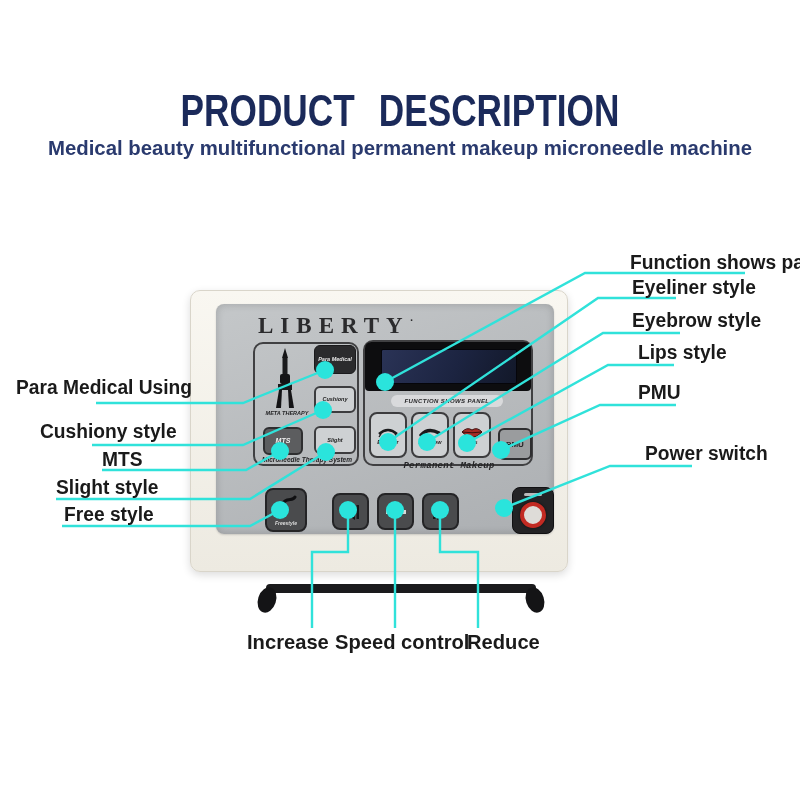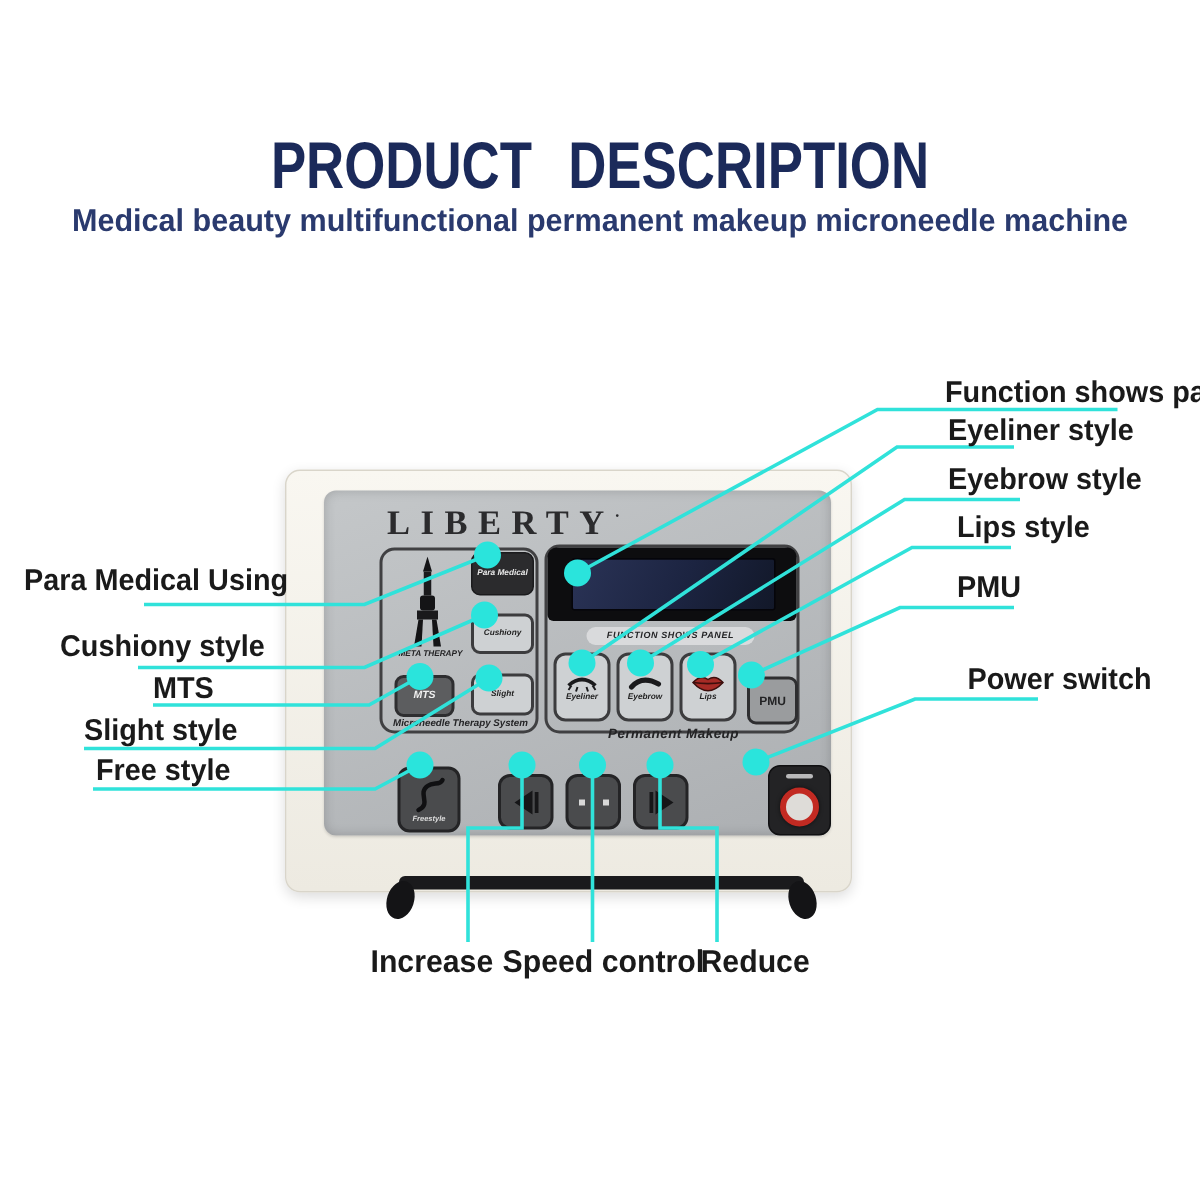--- a/index.html
+++ b/index.html
@@ -15,21 +15,21 @@
     font-size:44px; font-weight:800; letter-spacing:0px; word-spacing:18px;
     transform:scaleX(0.80); transform-origin:center;
     font-family:"Liberation Sans", sans-serif;
   }
   .subtitle {
     position:absolute; left:0; top:136px; width:800px; text-align:center;
     font-size:21px; font-weight:700; transform:scaleX(0.97); transform-origin:center;
   }
   
   .device {
-    position:absolute; left:190px; top:313px; width:378px; height:282px;
+    position:absolute; left:190px; top:290px; width:378px; height:282px;
     background:linear-gradient(#f9f7f1, #edeae1);
     border:1px solid #d9d5ca; border-radius:10px;
     box-shadow:0 3px 9px rgba(0,0,0,0.14);
     padding-left:24px;
   }
   .panel {
     position:absolute; left:25px; top:13px; width:338px; height:230px;
     background:linear-gradient(160deg,#c4c7c9,#acafb2);
     border-radius:8px; box-shadow:inset 0 0 8px rgba(0,0,0,0.18), 0 1px 2px rgba(0,0,0,0.15);
   }
@@ -154,21 +154,21 @@
         <div class="btn btn-light" style="left:88px; top:70px; width:38px; height:46px; border-radius:8px;">
           <svg width="24" height="14" viewBox="0 0 24 14">
             <path d="M2,7 Q7,1.5 12,5 Q17,1.5 22,7 Q17,12.5 12,12.5 Q7,12.5 2,7 Z" fill="#a62b26" stroke="#3c0f0d" stroke-width="1"></path>
             <path d="M2,7 Q12,8.5 22,7" stroke="#3c0f0d" stroke-width="1" fill="none"></path>
           </svg>
           <span class="btn-lbl">Lips</span>
         </div>
         <div class="btn" style="left:133px; top:86px; width:34px; height:32px; background:#9a9c9e; border:2px solid #2e2e30;">
           <span style="font-size:8px; font-weight:700; color:#232325;">PMU</span>
         </div>
-        <div class="tinycap" style="left:0px; top:119px; width:168px; font-size:9px; letter-spacing:0.3px;">Permanent Makeup</div>
+        <div class="tinycap" style="left:0px; top:119px; width:168px; font-size:9px; letter-spacing:0.3px;font-family:Liberation Mono, monospace;">Permanent Makeup</div>
       </div>
 
       <div class="btn btn-key" style="left:49px; top:184px; width:42px; height:44px;">
         <svg width="28" height="28" viewBox="0 0 28 28">
           <path d="M7,24 C16,20 6,13 13,8 C17,5 21,8 23,4" fill="none" stroke="#101012" stroke-width="3" stroke-linecap="round"></path>
         </svg>
         <span class="btn-lbl" style="font-size:5px; color:#dcdcdc;">Freestyle</span>
       </div>
       <div class="btn btn-key" style="left:116px; top:189px; width:37px; height:37px;">
         <svg width="24" height="24" viewBox="0 0 24 24">

